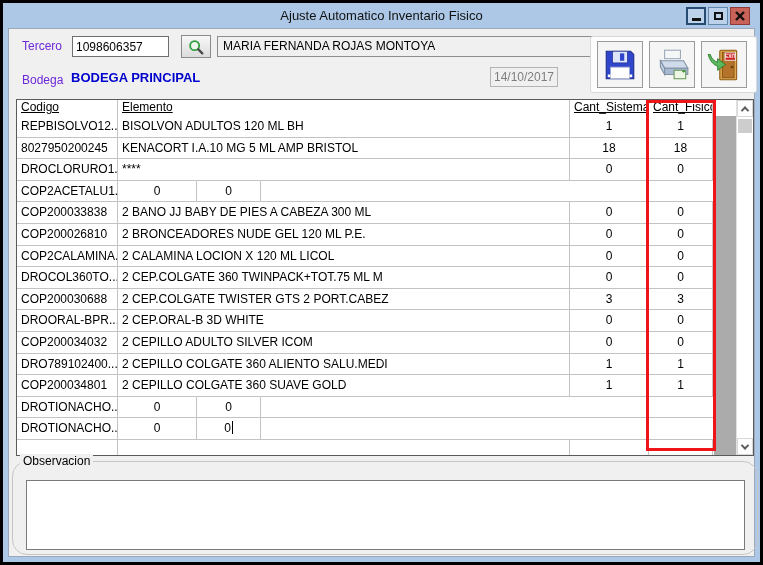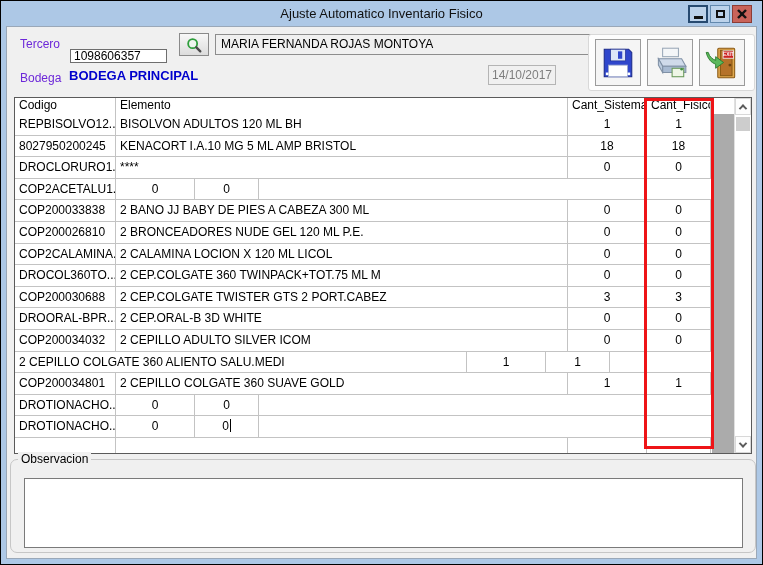--- a/index.html
+++ b/index.html
@@ -1,39 +1,39 @@
 <!DOCTYPE html>
 <html><head>
 <meta charset="utf-8">
 <style>
   * { margin:0; padding:0; }
   html,body { background:#555; font-family:"Liberation Sans", sans-serif; }
   .window{
     position:relative; width:763px; height:565px; box-sizing:border-box;
-    background:#adc8e6; border:1px solid #000000;
+    background:#adc8e6; border:3px solid #000000;
   }
   
   .titlebar{ position:absolute; left:0; right:0; top:0; height:25px; }
   .title{ text-align:center; line-height:25px; font-size:13px; color:#111; }
   .controls{ position:absolute; right:10px; top:4px; display:flex; gap:2px; }
   .ctl{ width:20px; height:18px; display:flex; align-items:center; justify-content:center; box-sizing:border-box; cursor:default; }
   .ctl.min{ background:#bcd2ea; border:2px solid #274a70; }
   .ctl.max{ background:#bcd2ea; border:1px solid #6288ad; }
   .ctl.close{ background:#c9635a; border:1px solid #8c3c35; }
   .min-glyph{ width:9px; height:3px; background:#111; margin-top:7px; }
   .max-glyph{ width:9px; height:8px; border:2px solid #111; box-sizing:border-box; }
 
   
   .content{
     position:absolute; left:5px; right:5px; top:25px; bottom:5px;
     background:#f0f0f0; border:1px solid #9aa8b8; box-sizing:border-box;
   }
   .lbl{ position:absolute; font-size:12px; color:#6d28d9; }
   .txt-input{
-    position:absolute; left:63px; top:22px; width:97px; height:14px; box-sizing:border-box;
+    position:absolute; left:63px; top:7px; width:97px; height:21px; box-sizing:border-box;
     border:1px solid #6e6e6e; background:#fff; font-size:12px; padding:5px 3px;
     font-family:"Liberation Sans",sans-serif;
   }
   .search-btn{
     position:absolute; left:172px; top:6px; width:30px; height:23px; box-sizing:border-box;
     background:linear-gradient(#f8f8f8,#dcdcdc); border:1px solid #8a8a8a;
     display:flex; align-items:center; justify-content:center;
   }
   .name-field{
     position:absolute; left:208px; top:7px; width:400px; height:21px; box-sizing:border-box;
@@ -56,21 +56,21 @@
     border:1px solid #9b9b9b; display:flex; align-items:center; justify-content:center; cursor:pointer;
   }
 
   
   .grid{
     position:absolute; left:7px; top:70px; width:738px; height:357px; box-sizing:border-box;
     border:1px solid #5a5a5a; background:#fff; overflow:hidden;
   }
   .grid-header{
     position:absolute; left:0; top:0; right:17px; height:20px; display:flex;
-    background:#fff; border-bottom:1px solid #a2a2a2; box-sizing:border-box;
+    background:#fff; border-bottom:1px solid #a2a2a2; box-sizing:border-box;text-decoration:underline;
   }
   .hcell{ box-sizing:border-box; border-right:1px solid #c3c3c3; font-size:12px; line-height:15px;
           padding-left:4px; white-space:nowrap; overflow:hidden; }
   .hfill{ flex:1; border-right:none; }
   .grid-body{ position:absolute; left:0; top:16px; right:17px; bottom:0; background:#ababab; overflow:hidden; }
   .grow{ display:flex; width:697px; height:21.6px; background:#fff; border-bottom:1px solid #c3c3c3; box-sizing:border-box; }
   .cell{ box-sizing:border-box; border-right:1px solid #c3c3c3; padding:0 4px; font-size:12px;
          line-height:20px; white-space:nowrap; overflow:hidden; }
   .c0{ width:101px; } .c1{ width:452px; } .c2{ width:79px; text-align:center; } .c3{ width:64px; text-align:center; }
   .caret{ display:inline-block; width:1px; height:13px; background:#000; vertical-align:-2px; margin-left:1px; }
@@ -82,21 +82,21 @@
   .chev{ width:6px; height:6px; border-left:2px solid #5a5a5a; border-top:2px solid #5a5a5a; box-sizing:border-box; }
   .up .chev{ transform:rotate(45deg) translate(1px,1px); }
   .down .chev{ transform:rotate(225deg) translate(1px,1px); }
   .sb-thumb{ position:absolute; top:19px; left:1px; right:1px; height:14px; background:#cdcdcd; }
 
   .highlight{ position:absolute; left:629px; top:0; width:70px; height:351px; box-sizing:border-box;
               border:3px solid #ee1417; pointer-events:none; }
 
   
   .obs{ position:absolute; left:3px; top:432px; width:746px; height:94px; box-sizing:border-box;
-        border:1px solid #c6c6c6; border-radius:7px; }
+        border:1px solid #c6c6c6; border-radius:15px; }
   .obs-label{ position:absolute; left:7px; top:-8px; background:#f0f0f0; padding:0 3px; font-size:12px; }
   .obs-text{ position:absolute; left:13px; top:18px; width:719px; height:70px; box-sizing:border-box;
              border:1px solid #7a7a7a; background:#fff; resize:none; font-family:"Liberation Sans",sans-serif; font-size:12px; }
 </style>
 </head>
 <body>
 
 <div class="window" style="background: rgb(173, 200, 230);">
 
   <div class="titlebar">
@@ -235,20 +235,21 @@
             <div class="cell c2">0</div>
             <div class="cell c3">0</div>
           </div>
           <div class="grow">
             <div class="cell c0">COP200034032</div>
             <div class="cell c1">2 CEPILLO ADULTO SILVER ICOM</div>
             <div class="cell c2">0</div>
             <div class="cell c3">0</div>
           </div>
           <div class="grow">
+            <div class="cell c0">DRO789102400...</div>
             <div class="cell c1">2 CEPILLO COLGATE 360 ALIENTO SALU.MEDI</div>
             <div class="cell c2">1</div>
             <div class="cell c3">1</div>
           </div>
           <div class="grow">
             <div class="cell c0">COP200034801</div>
             <div class="cell c1">2 CEPILLO COLGATE 360 SUAVE GOLD</div>
             <div class="cell c2">1</div>
             <div class="cell c3">1</div>
           </div>

